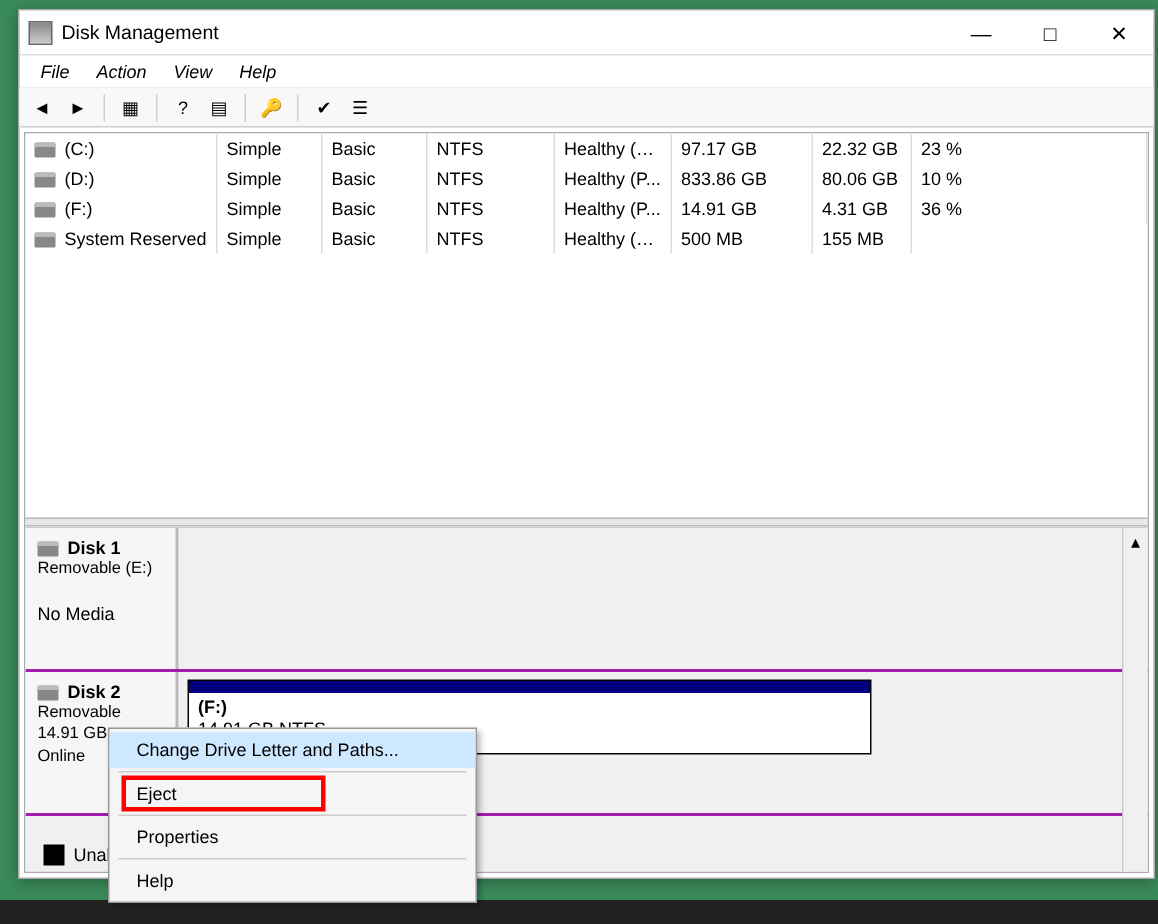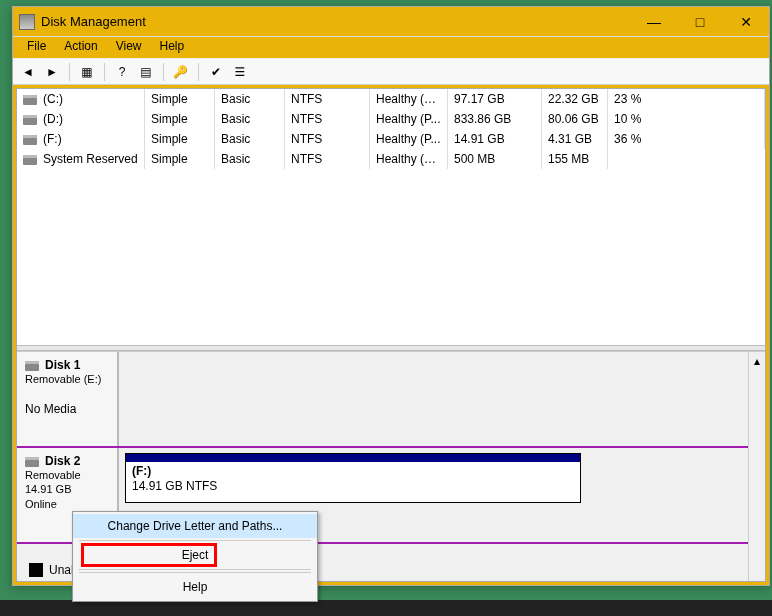--- a/index.html
+++ b/index.html
@@ -1,22 +1,22 @@
 <!DOCTYPE html>
 <html><head>
 <meta charset="utf-8">
 <style>
 * { box-sizing: border-box; margin: 0; padding: 0; font-family: "Segoe UI", Tahoma, sans-serif; font-size: 12px; }
 html, body { width: 772px; height: 616px; background: #3a8a5a; overflow: hidden; }
-.window { position: absolute; left: 12px; top: 6px; width: 758px; height: 580px; background: #eab308; border: 1px solid #aaa; box-shadow: 0 2px 10px rgba(0,0,0,.3); display: flex; flex-direction: column; }
+.window { position: absolute; left: 12px; top: 6px; width: 758px; height: 580px; background: #ffffff; border: 1px solid #aaa; box-shadow: 0 2px 10px rgba(0,0,0,.3); display: flex; flex-direction: column; }
 .titlebar { height: 30px; display: flex; align-items: center; padding-left: 6px; border-bottom: 1px solid #ddd; }
 .titlebar .app-icon { width:16px; height:16px; margin-right:6px; display:inline-block; background: linear-gradient(#888,#ccc); border:1px solid #666; }
 .titlebar .title { flex:1; font-size:13px; }
 .titlebar .winbtn { width:46px; height:30px; display:flex; align-items:center; justify-content:center; font-size:14px; }
-.menubar { height:22px; display:flex; padding-left:6px; gap:2px; border-bottom:1px solid #eee;}
+.menubar { height:22px; display:flex; align-items:center; padding-left:6px; gap:2px; border-bottom:1px solid #eee;font-style:italic;}
 .menubar .menu { padding:2px 8px; }
 .toolbar { height:26px; display:flex; align-items:center; padding-left:4px; gap:2px; border-bottom:1px solid #d0d0d0; background:#f8f8f8;}
 .toolbar .tbtn { width:22px; height:22px; display:flex; align-items:center; justify-content:center; border:1px solid transparent; }
 .toolbar .sep{ width:1px; height:18px; background:#ccc; margin:0 4px;}
 .content { flex:1; display:flex; flex-direction:column; border:1px solid #aaa; margin:3px; }
 .volume-table { flex:1; overflow:auto; background:#fff;}
 .vt-head { display:flex; border-bottom:1px solid #ccc; background:#f5f5f5; position:sticky; top:0;}
 .vt-head .cell, .vt-row .cell { padding:3px 6px; border-right:1px solid #ddd; white-space:nowrap; overflow:hidden; text-overflow:ellipsis;}
 .vt-head .cell{ font-weight:400; font-size:12px; background:#f5f5f5; border-right:1px solid #ccc;}
 .col-vol{width:128px;} .col-lay{width:70px;} .col-type{width:70px;} .col-fs{width:85px;} .col-stat{width:78px;} .col-cap{width:94px;} .col-free{width:66px;} .col-pct{flex:1;}
@@ -33,21 +33,21 @@
 .disk-vols{ flex:1; padding:5px 6px; display:flex; align-items:flex-start; gap:4px;}
 .nomedia{ font-size:12px; padding:2px 0 0 0;}
 .vol-box{ border:1px solid #000; background:#fff; height:50px;  display:flex; flex-direction:column;}
 .vol-box.big{width:456px;}
 .vol-box .stripe{ height:8px; background:#000080;}
 .vol-box .vb-body{ padding:2px 6px; font-size:11px; line-height:1.25;}
 .vol-box .vb-name{font-weight:bold;}
 .unalloc{ position:absolute; left:12px; bottom:4px; display:flex; align-items:center; gap:6px;}
 .unalloc .sw{width:14px; height:14px; background:#000; display:inline-block;}
 
-.ctx{ position:absolute; left:72px; bottom:14px; width:246px; background:#f5f5f5; border:1px solid #999; box-shadow:2px 2px 4px rgba(0,0,0,.3); padding:2px 0; z-index:50;text-align:center;}
+.ctx{ position:absolute; left:72px; bottom:14px; width:246px; background:#f5f5f5; border:1px solid #999; box-shadow:2px 2px 4px rgba(0,0,0,.3); padding:2px 0; z-index:50;}
 .ctx .item{ padding:5px 18px; font-size:12px; }
 .ctx .item.selected{ background:#cde8ff;}
 .ctx hr{ border:none; border-top:1px solid #ccc; margin:2px 6px;}
 .ctx .eject-wrap{position:relative;}
 .ctx .eject-wrap .hl{position:absolute; left:8px; right:100px; top:0; bottom:0; border:3px solid red; pointer-events:none;}
 .watermark{position:absolute; right:6px; bottom:2px; font-size:10px; color:#777;}
 .taskbar{ position:absolute; left:0; right:0; bottom:0; height:16px; background:#222;}
 </style>
 </head>
 <body>
@@ -185,18 +185,19 @@
 </div>
 
 <div class="ctx">
   <div class="item selected">Change Drive Letter and Paths...</div>
   <hr>
   <div class="eject-wrap">
     <div class="item">Eject</div>
     <div class="hl"></div>
   </div>
   <hr>
+  <div class="item">Properties</div>
   <hr>
   <div class="item">Help</div>
 </div>
 
 <div class="watermark">wsxdn.com</div>
 <div class="taskbar"></div>
 
 </body></html>

